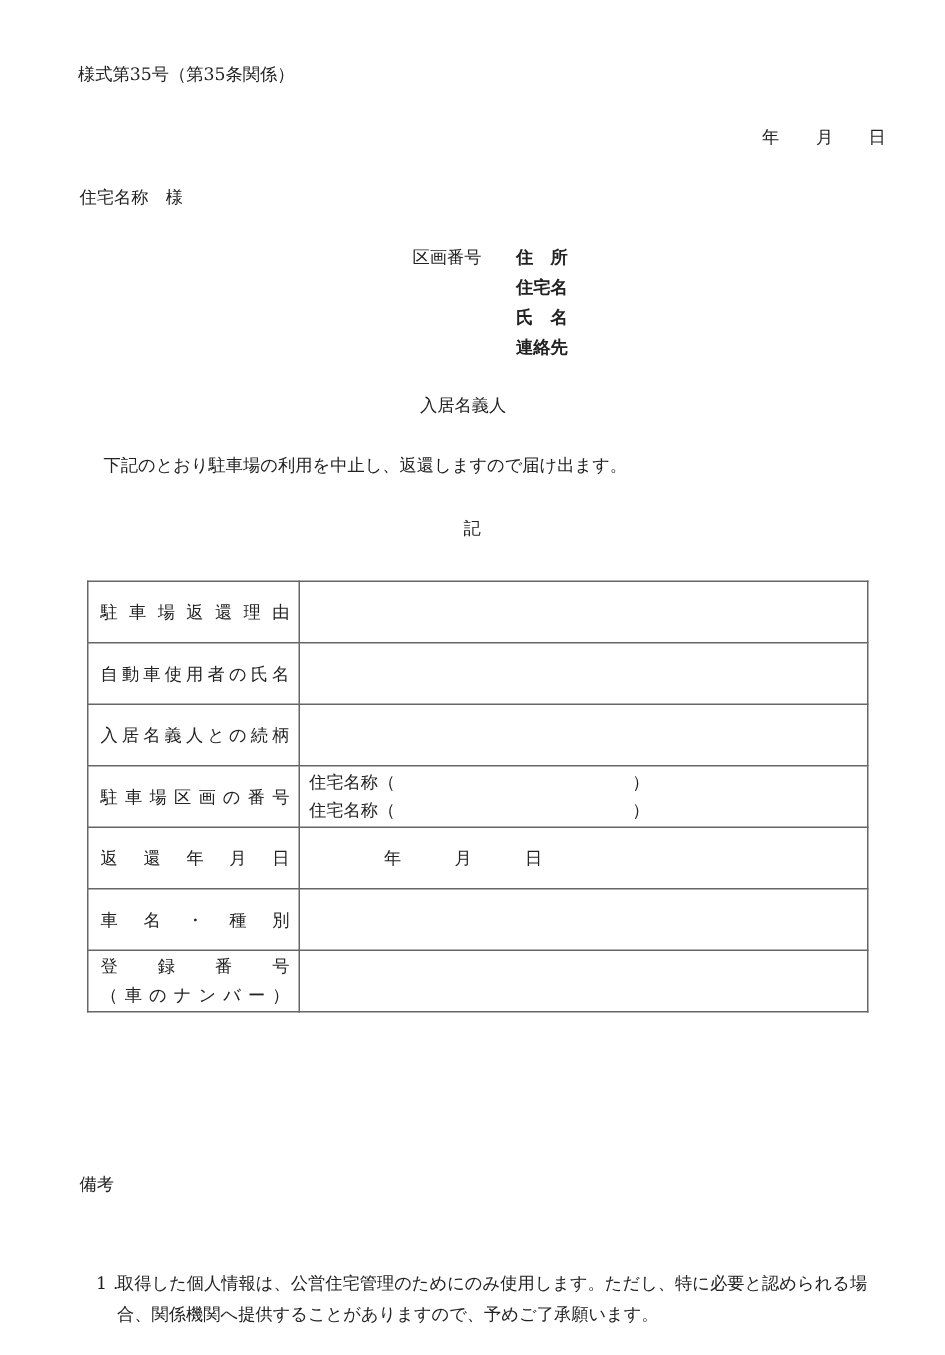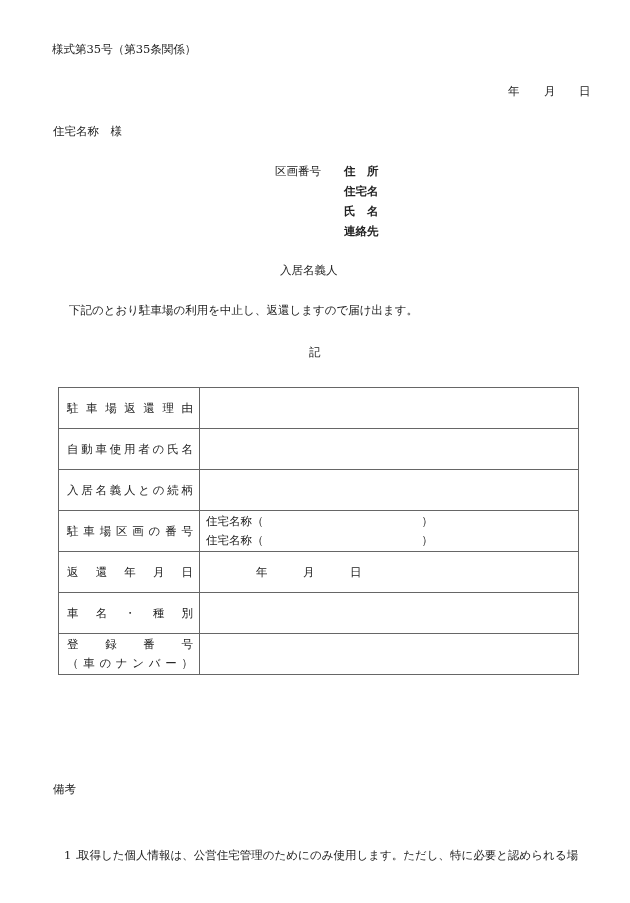--- a/index.html
+++ b/index.html
@@ -175,13 +175,14 @@
           </div>
     </td>
     <td class="val"></td>
   </tr>
 </tbody>
   </table>
 
 <div class="abs notes-head">備考</div>
 <div class="abs note">
   <span class="num">1．</span><span>取得した個人情報は、公営住宅管理のためにのみ使用します。ただし、特に必要と認められる場</span>
+  <span class="cont">合、関係機関へ提供することがありますので、予めご了承願います。</span>
 </div>
 
 </body></html>

